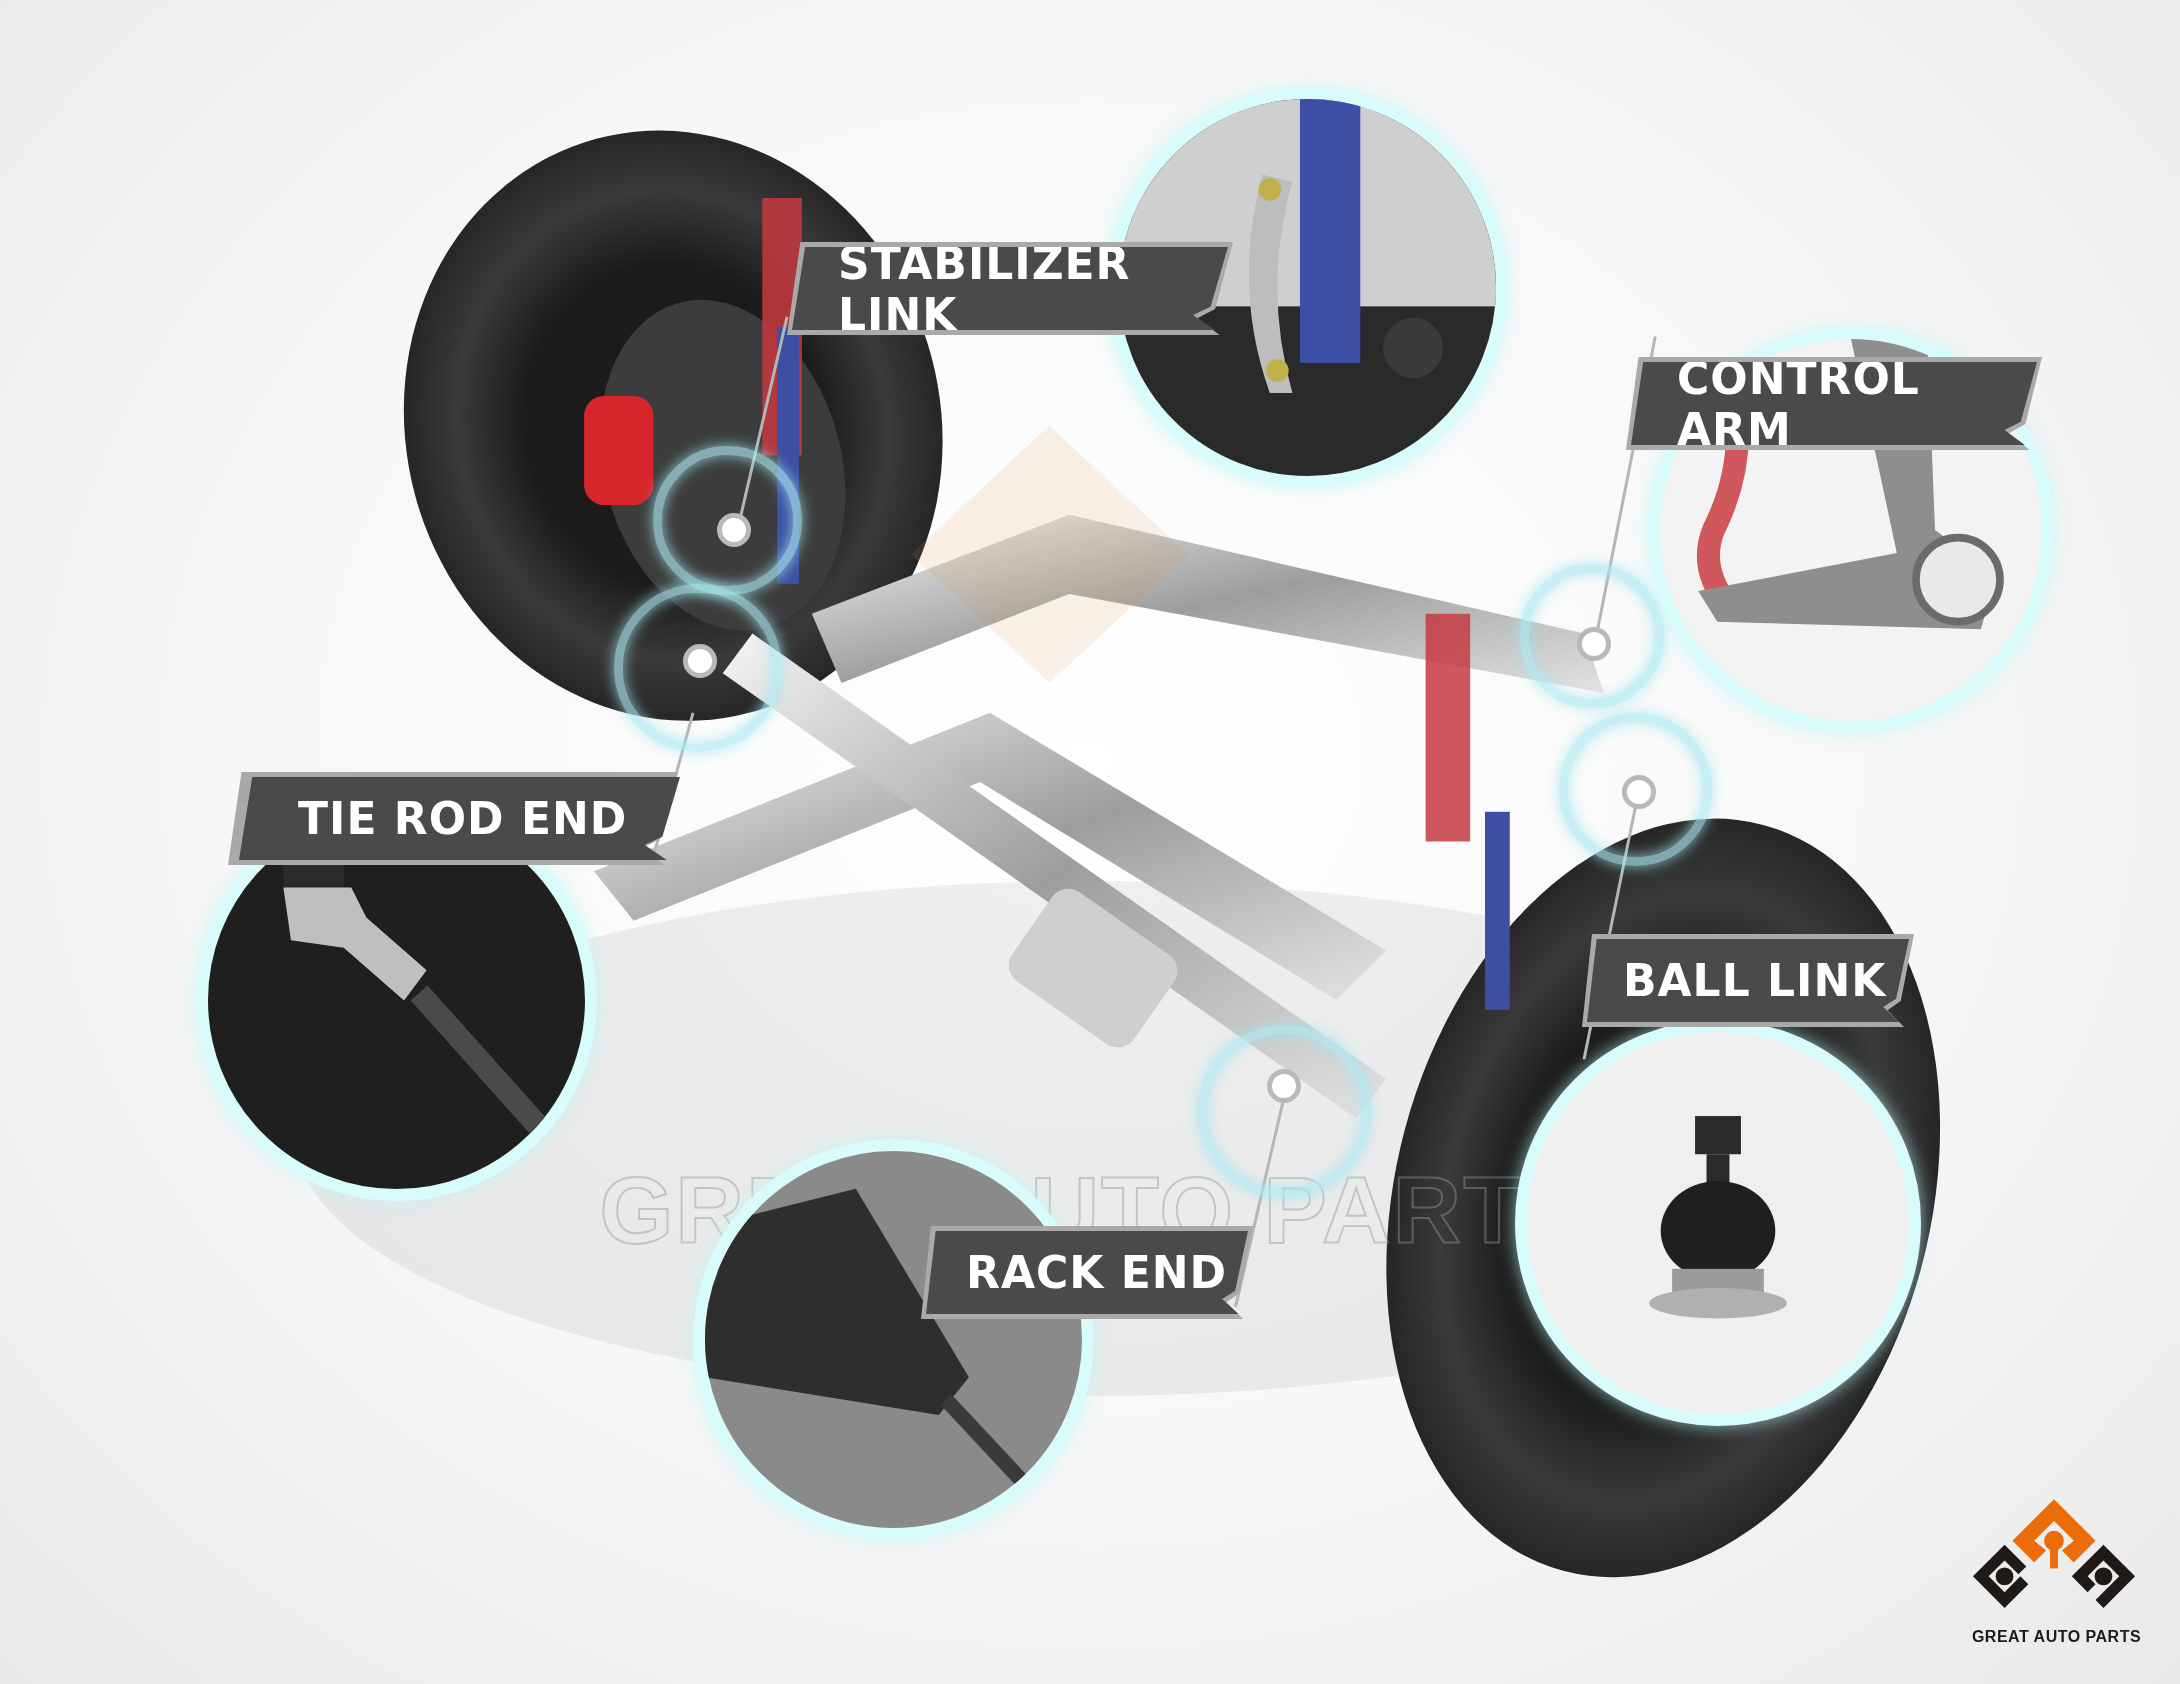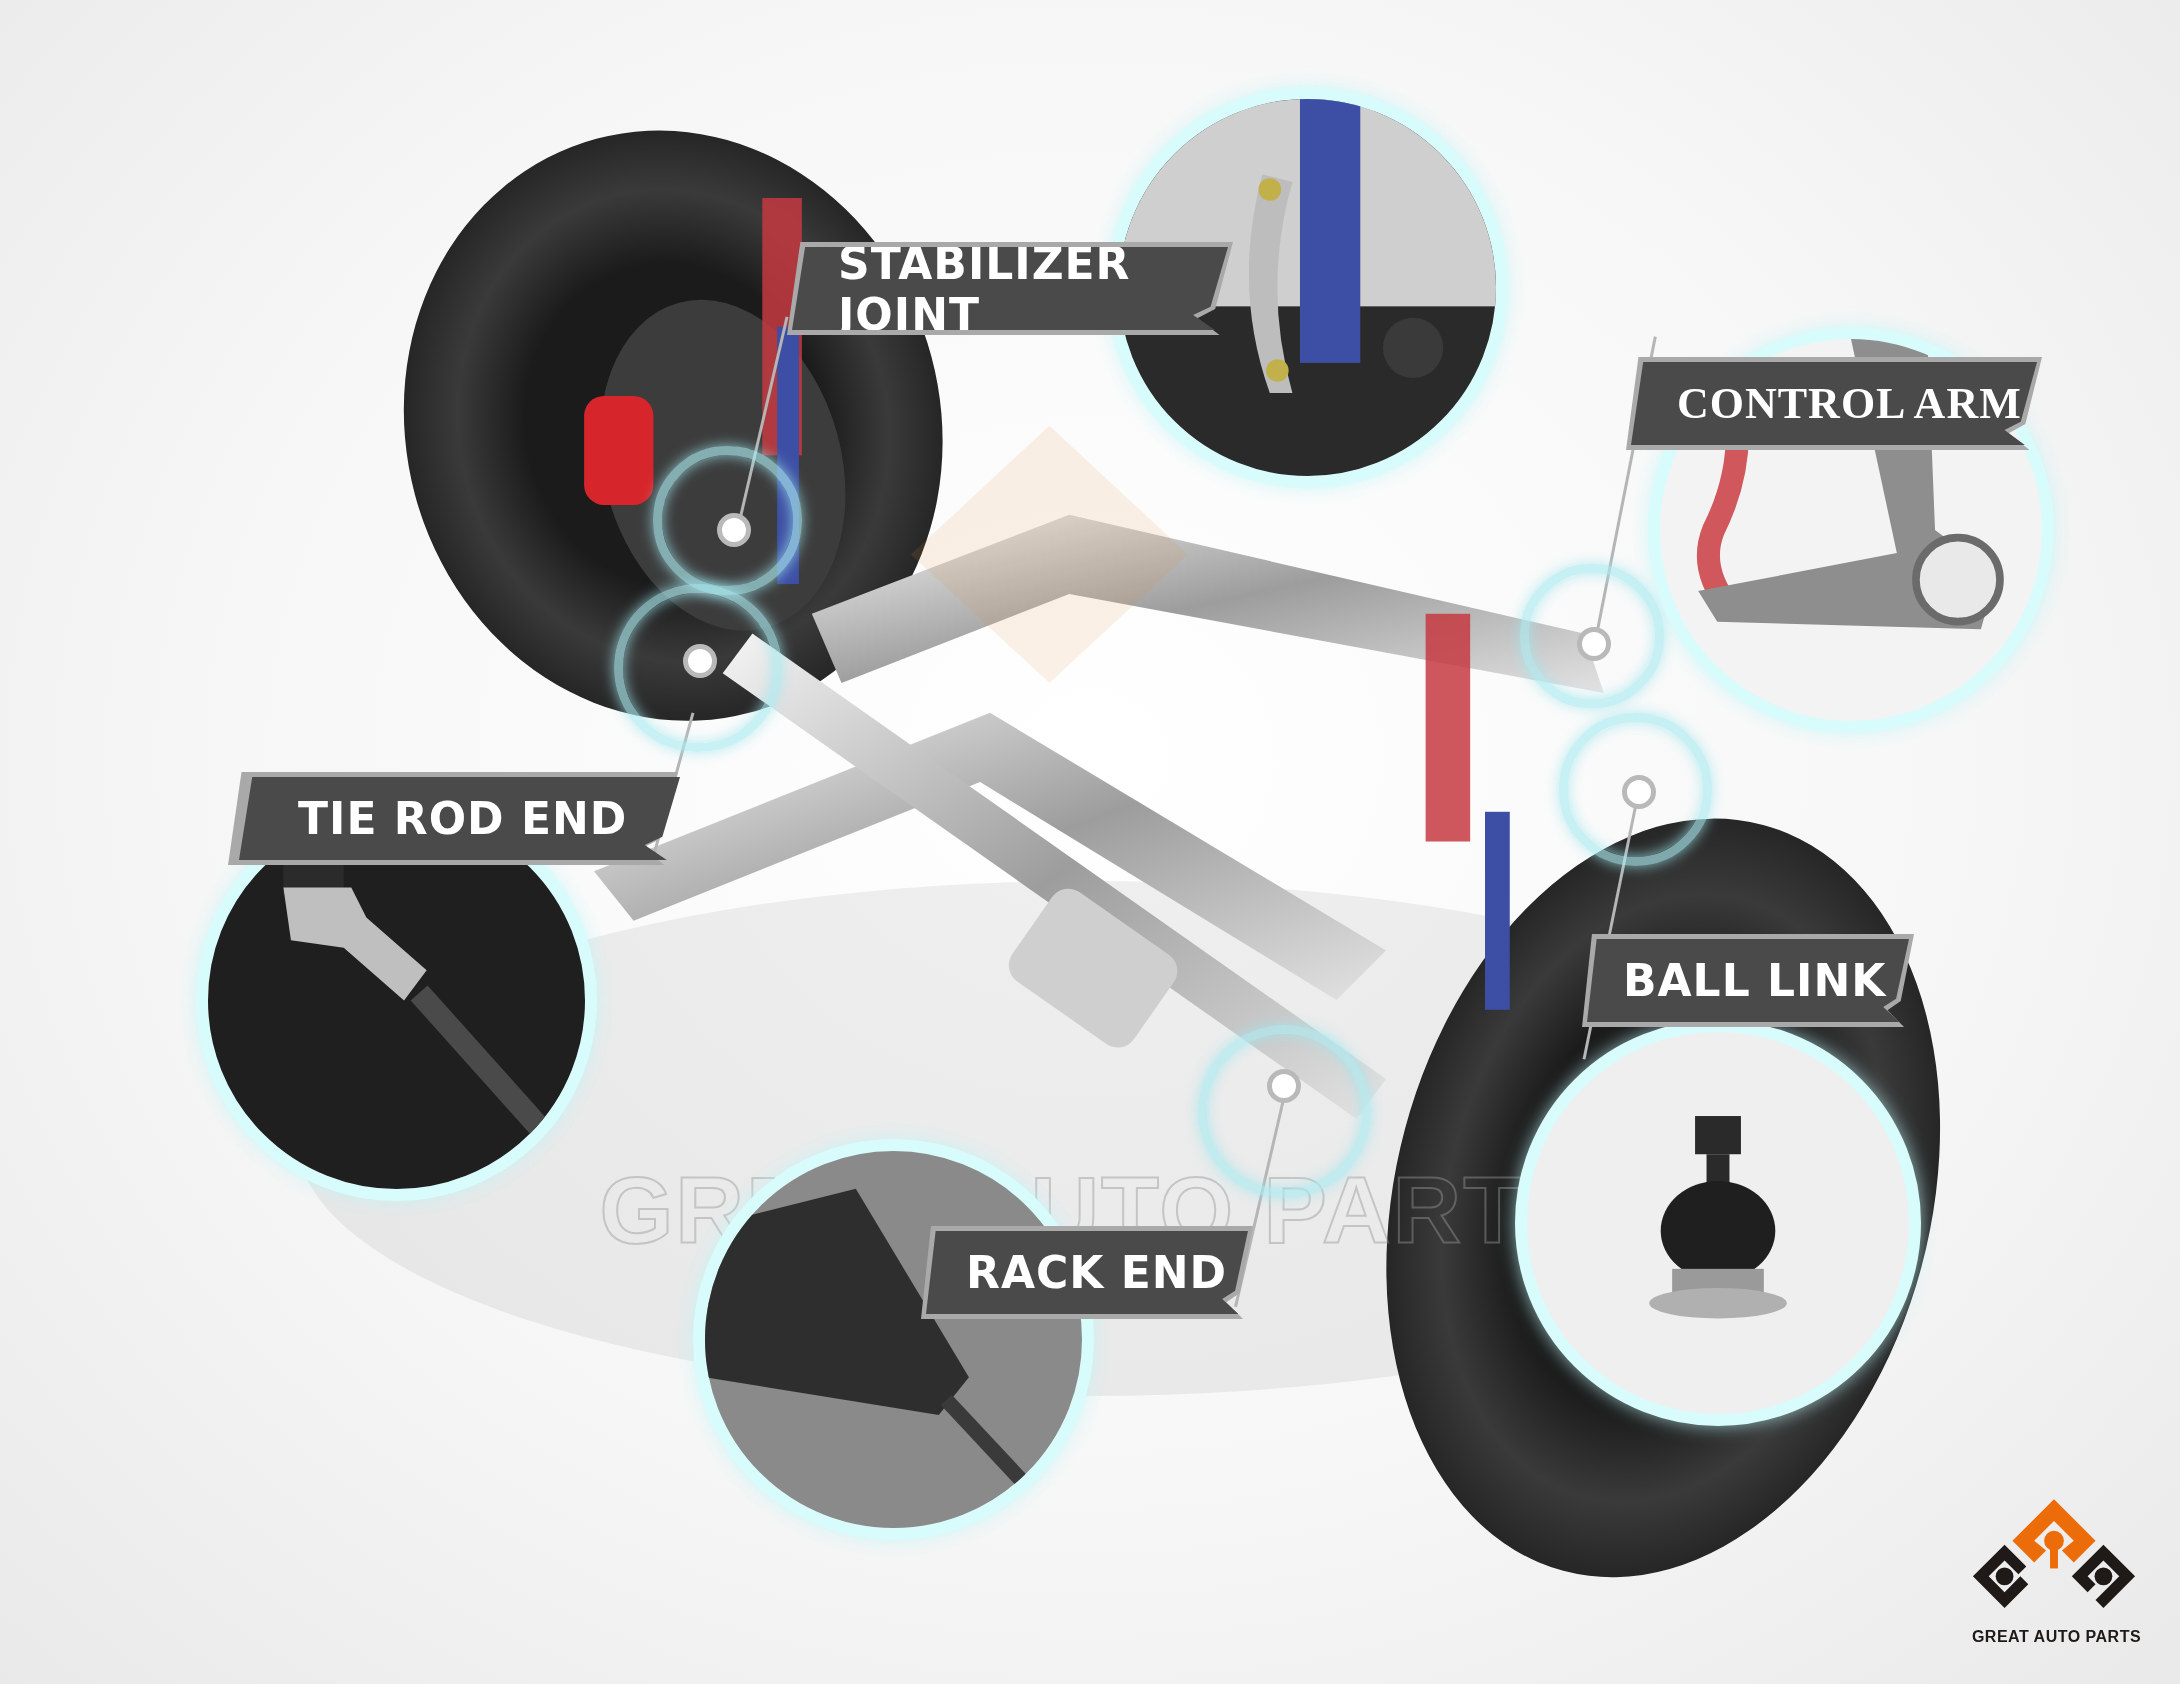--- a/index.html
+++ b/index.html
@@ -165,24 +165,24 @@
 </div>
 
 <div class="callout" style="left:693px;top:1139px;width:401px;height:401px;background:#8a8a8a;">
   <svg viewBox="0 0 100 100">
     <path d="M0 20 L40 10 L70 60 L62 70 L0 60 Z" fill="#2e2e2e"></path>
     <line x1="64" y1="66" x2="92" y2="96" stroke="#3a3a3a" stroke-width="4"></line>
   </svg>
 </div>
 
 <div class="badge-outline" style="left:787px;top:242px;width:446px;"></div>
-<div class="badge" style="left:792px;top:247px;width:436px;">STABILIZER JOINT</div>
+<div class="badge" style="left:792px;top:247px;width:436px;">STABILIZER LINK</div>
 
 <div class="badge-outline" style="left:1626px;top:357px;width:416px;"></div>
-<div class="badge" style="left:1631px;top:362px;width:406px;font-family:Liberation Serif, serif;">CONTROL ARM</div>
+<div class="badge" style="left:1631px;top:362px;width:406px;">CONTROL ARM</div>
 
 <div class="badge-outline" style="left:228px;top:772px;width:450px;"></div>
 <div class="badge" style="left:239px;top:777px;width:441px;padding-left:59px;">TIE ROD END</div>
 
 <div class="badge-outline" style="left:1582px;top:934px;width:332px;"></div>
 <div class="badge" style="left:1587px;top:939px;width:322px;padding-left:36px;">BALL LINK</div>
 
 <div class="badge-outline" style="left:921px;top:1226px;width:332px;"></div>
 <div class="badge" style="left:926px;top:1231px;width:322px;padding-left:40px;">RACK END</div>
 

